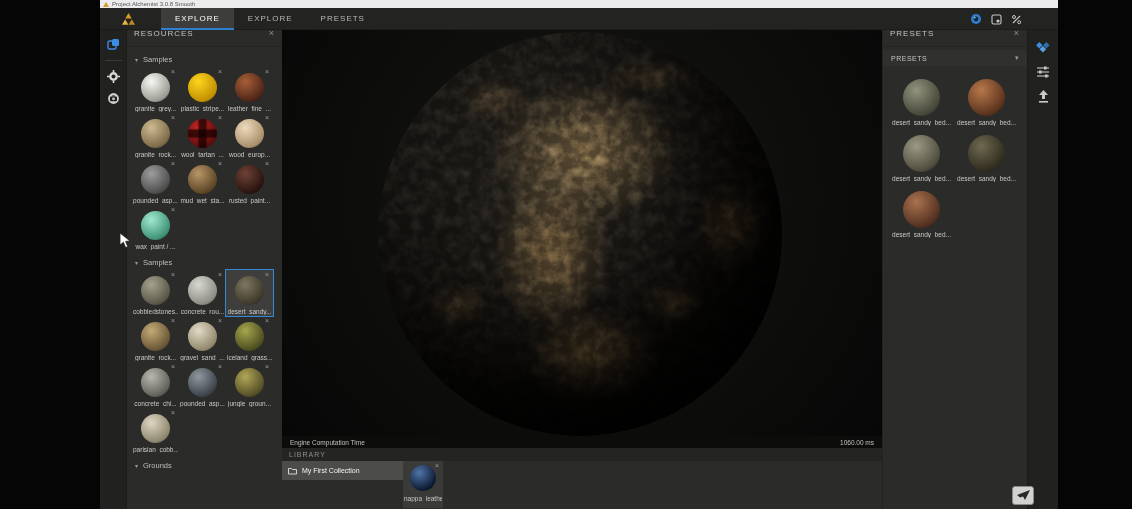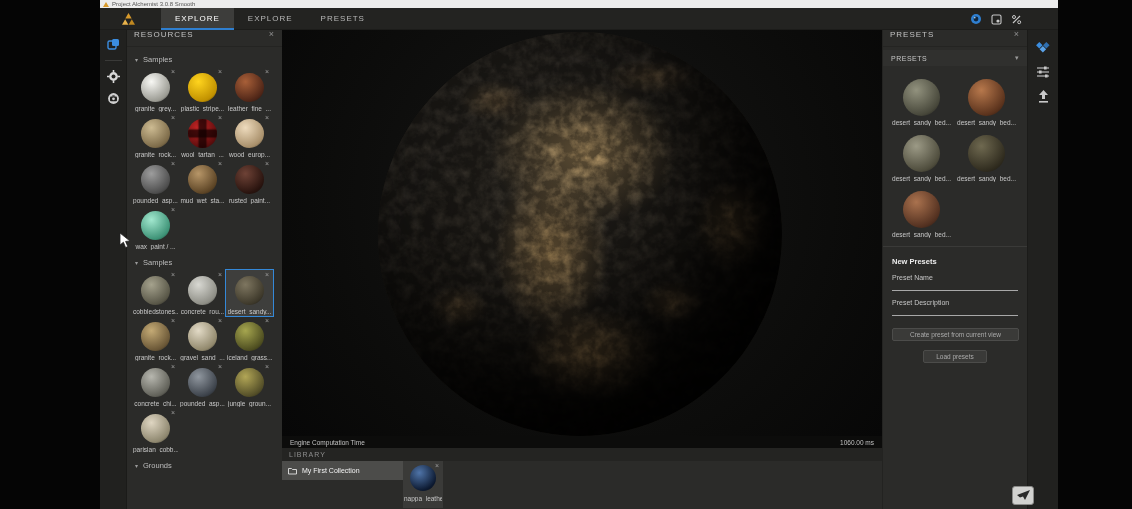--- a/index.html
+++ b/index.html
@@ -27,21 +27,21 @@
   
   #leftrail{position:absolute;left:0;top:30px;width:27px;bottom:0;background:#21211f;
             border-right:1px solid #1b1b19;box-sizing:border-box;display:flex;flex-direction:column;
             align-items:center;padding-top:8px;gap:9px;}
   #leftrail .rail-div{width:17px;height:1px;background:#3a3a38;}
   #rightrail{position:absolute;right:0;top:30px;width:31px;bottom:0;background:#21211f;
              border-left:1px solid #1b1b19;box-sizing:border-box;display:flex;flex-direction:column;
              align-items:center;padding-top:9px;gap:12px;}
 
   
-  .panel-head{height:17px;display:flex;align-items:flex-start;padding:0 7px;font-size:8px;
+  .panel-head{height:17px;display:flex;align-items:flex-end;padding:8px 7px;font-size:8px;
               letter-spacing:1px;color:#c2c2c2;border-bottom:1px solid #242422;box-sizing:border-box;}
   .panel-head .x{margin-left:auto;color:#8f8f8f;font-size:9px;line-height:9px;cursor:default;}
 
   #resources{position:absolute;left:27px;top:30px;width:155px;bottom:0;background:#2b2b29;overflow:hidden;}
   #resources-body{padding:1px 5px;overflow:hidden;height:calc(100% - 17px);box-sizing:border-box;text-align:right;}
   .section-head{display:flex;align-items:center;gap:5px;font-size:7.5px;color:#bdbdbd;margin:7px 3px 3px;}
   .section-head .chev{font-size:6px;color:#9a9a9a;}
   .res-grid{display:flex;flex-wrap:wrap;}
   .cell{width:47px;padding:2px 0 1px;position:relative;display:flex;flex-direction:column;
         align-items:center;box-sizing:border-box;}
@@ -380,29 +380,20 @@
           </div>
           <div class="cell">
             <div class="ball" style="background: radial-gradient(circle at 36% 30%, rgb(111, 105, 80), rgb(47, 43, 30) 72%, rgb(18, 17, 16) 100%); height: 37px; width: 37px;"></div>
             <div class="lbl">desert_sandy_bed...</div>
           </div>
           <div class="cell">
             <div class="ball" style="background: radial-gradient(circle at 36% 30%, rgb(170, 114, 78), rgb(82, 48, 32) 72%, rgb(18, 17, 16) 100%); height: 37px; width: 37px;"></div>
             <div class="lbl">desert_sandy_bed...</div>
           </div>
         </div>
-      <div id="preset-form">
-        <div class="form-title">New Presets</div>
-        <div class="field-label">Preset Name</div>
-        <div class="field-line"></div>
-        <div class="field-label">Preset Description</div>
-        <div class="field-line"></div>
-        <div class="btn btn-create">Create preset from current view</div>
-        <div class="btn btn-load">Load presets</div>
-      </div>
     </div>
 
     <div id="rightrail">
       <span>
         <svg width="14" height="14" viewBox="0 0 14 14">
           <rect x="1" y="4" width="4.6" height="4.6" fill="#3b8de0" transform="rotate(-45 3.3 6.3)"></rect>
           <rect x="8" y="4" width="4.6" height="4.6" fill="#2f6fb0" transform="rotate(45 10.3 6.3)"></rect>
           <rect x="4.6" y="8" width="4.6" height="4.6" fill="#5aa2e8" transform="rotate(45 6.9 10.3)"></rect>
         </svg>
       </span>

